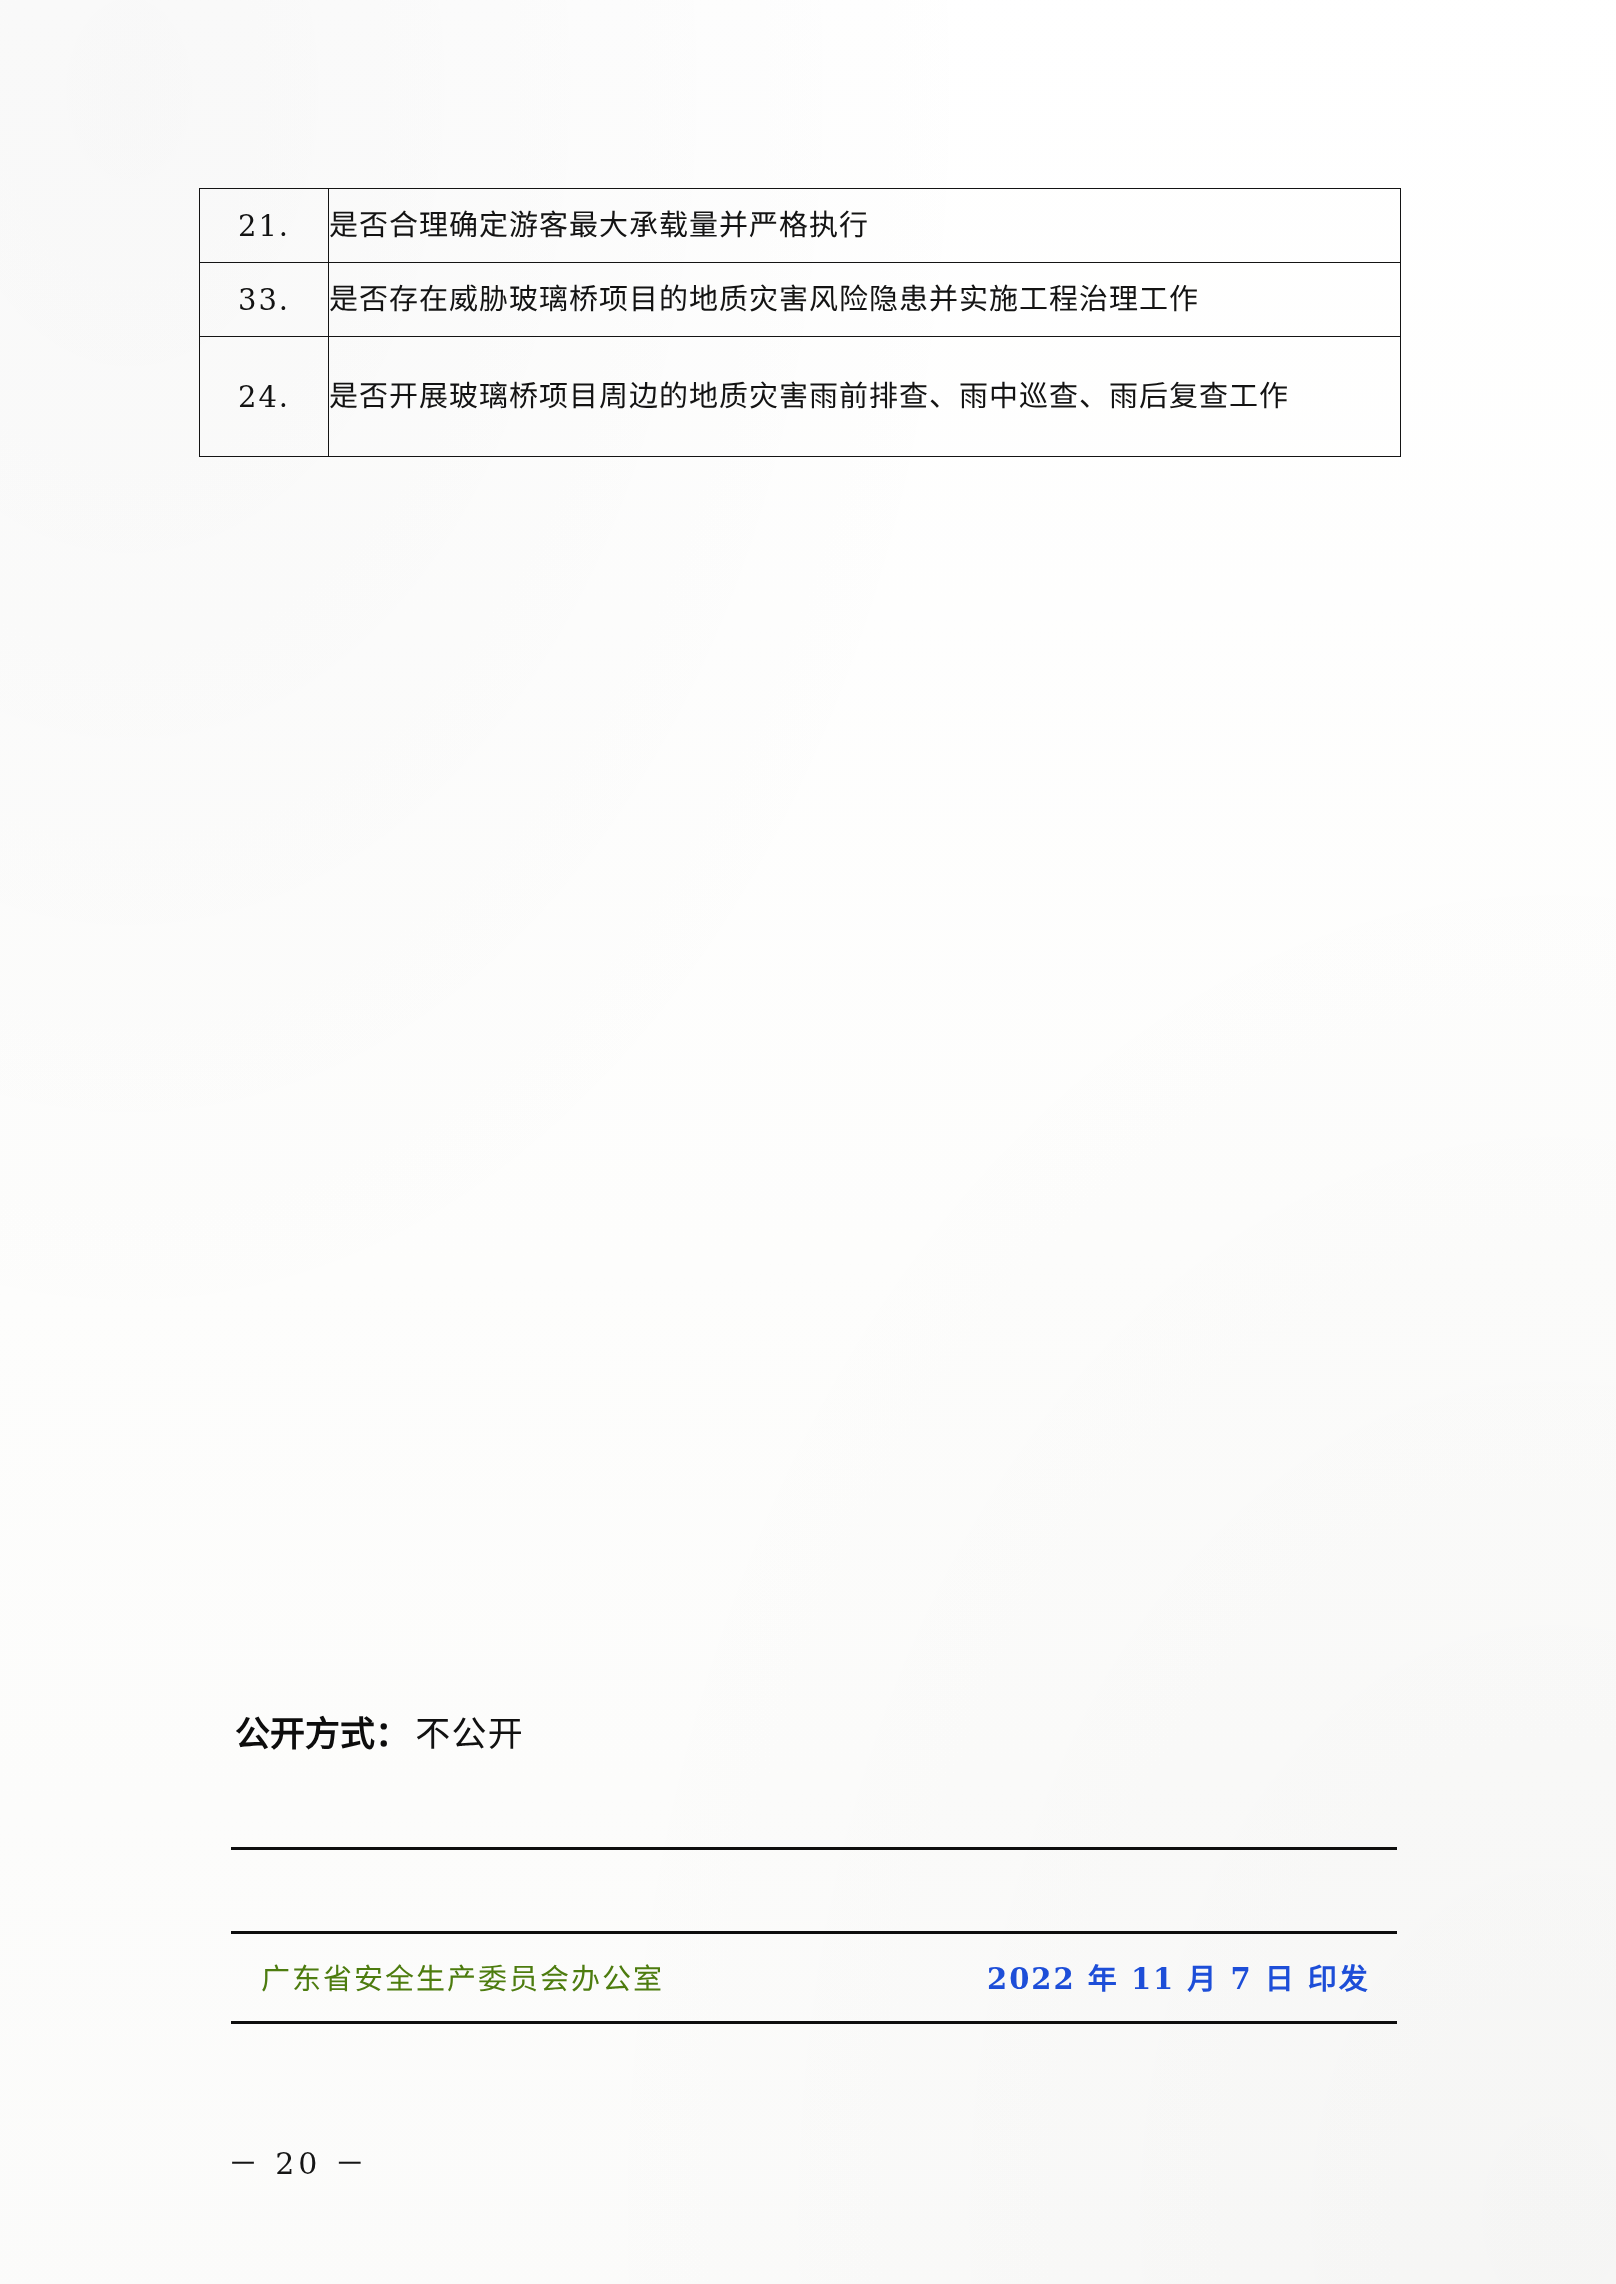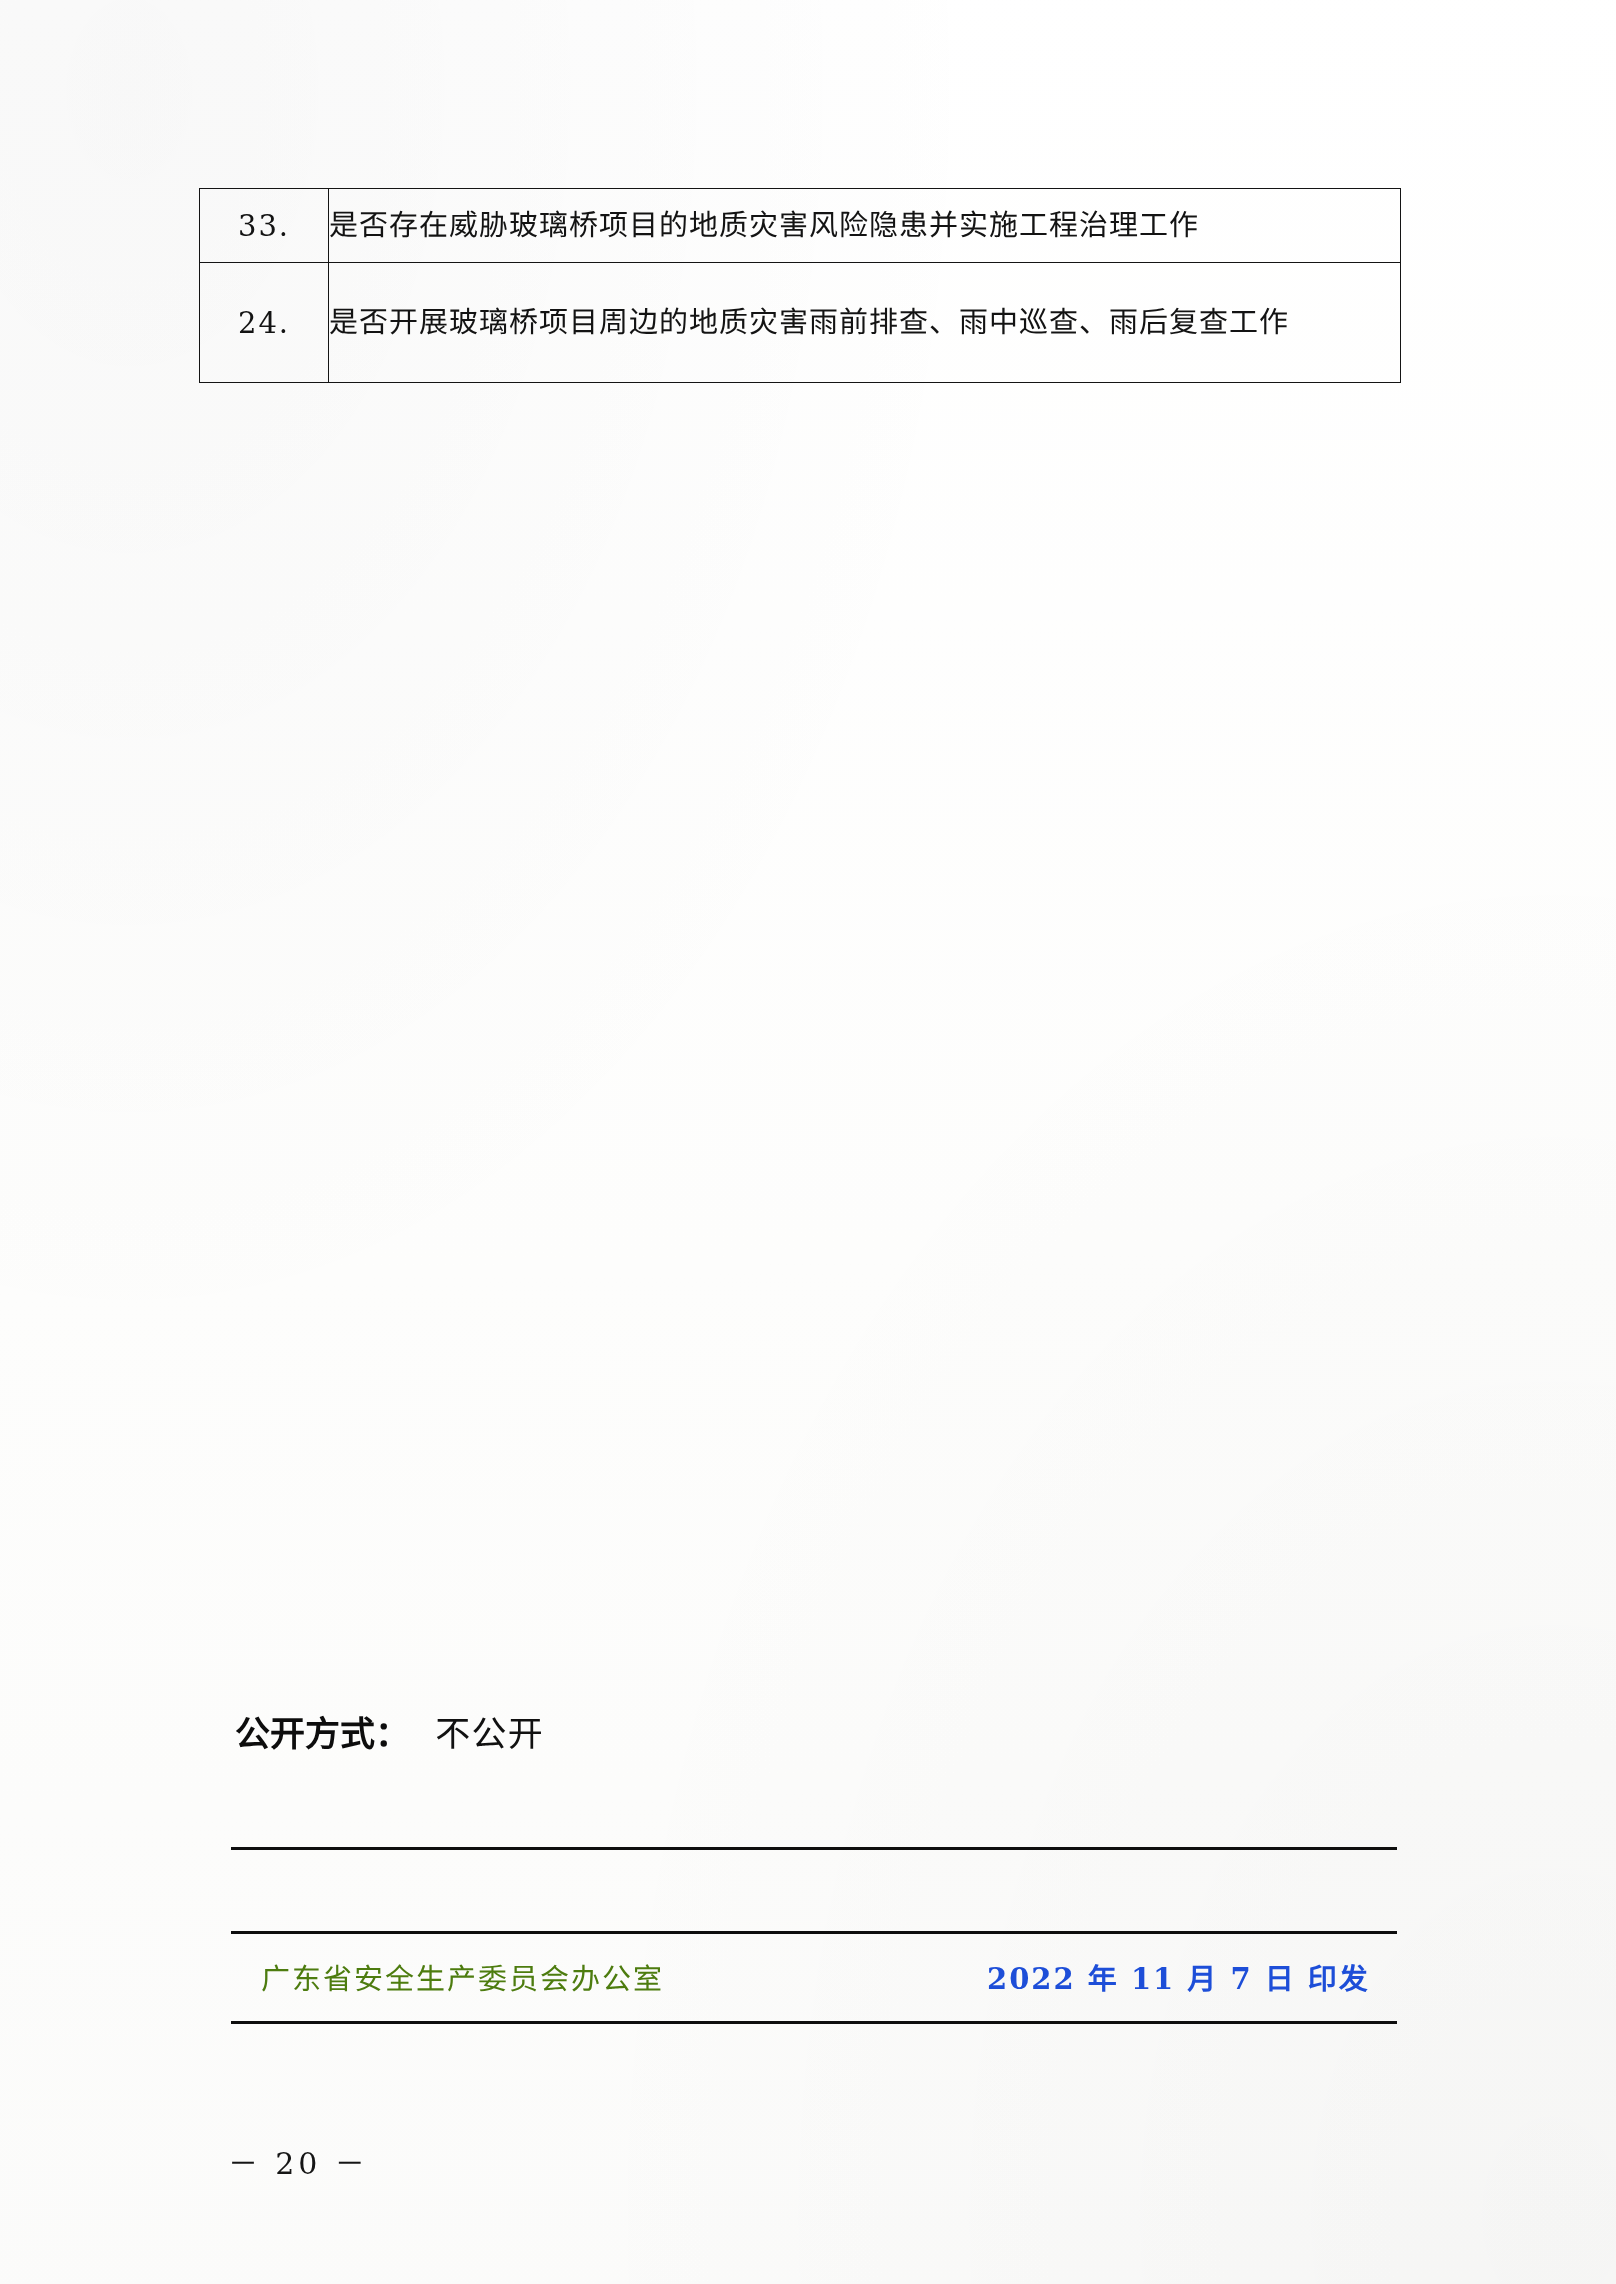--- a/index.html
+++ b/index.html
@@ -80,21 +80,20 @@
     font-weight: bold;
     letter-spacing: 0px;
     color: #0d0d0d;
   }
   .publicity .pub-value {
     font-family: "DejaVu Serif", "Liberation Serif", serif;
     font-weight: normal;
     letter-spacing: 1.3px;
     color: #111111;
     padding-left: 5.2px;
-    margin-left: 20px;
   }
 
   
   .footer-rule {
     position: absolute;
     left: 231px;
     width: 1166px;
     height: 0;
     border-top: 3.3px solid #0e0e0e;
   }
@@ -147,20 +146,24 @@
 </head>
 <body>
 
 <div class="page">
 
   <div class="scan-tint"></div>
 
   <table class="checklist-table">
     <tbody>
 
+      <tr class="h-single">
+        <td class="col-no">21.</td>
+        <td class="col-item">是否合理确定游客最大承载量并严格执行</td>
+      </tr>
 
 
       <tr class="h-single">
         <td class="col-no">33.</td>
         <td class="col-item">是否存在威胁玻璃桥项目的地质灾害风险隐患并实施工程治理工作</td>
       </tr>
 
       <tr class="h-double">
         <td class="col-no">24.</td>
         <td class="col-item">是否开展玻璃桥项目周边的地质灾害雨前排查、雨中巡查、雨后复查工作</td>

